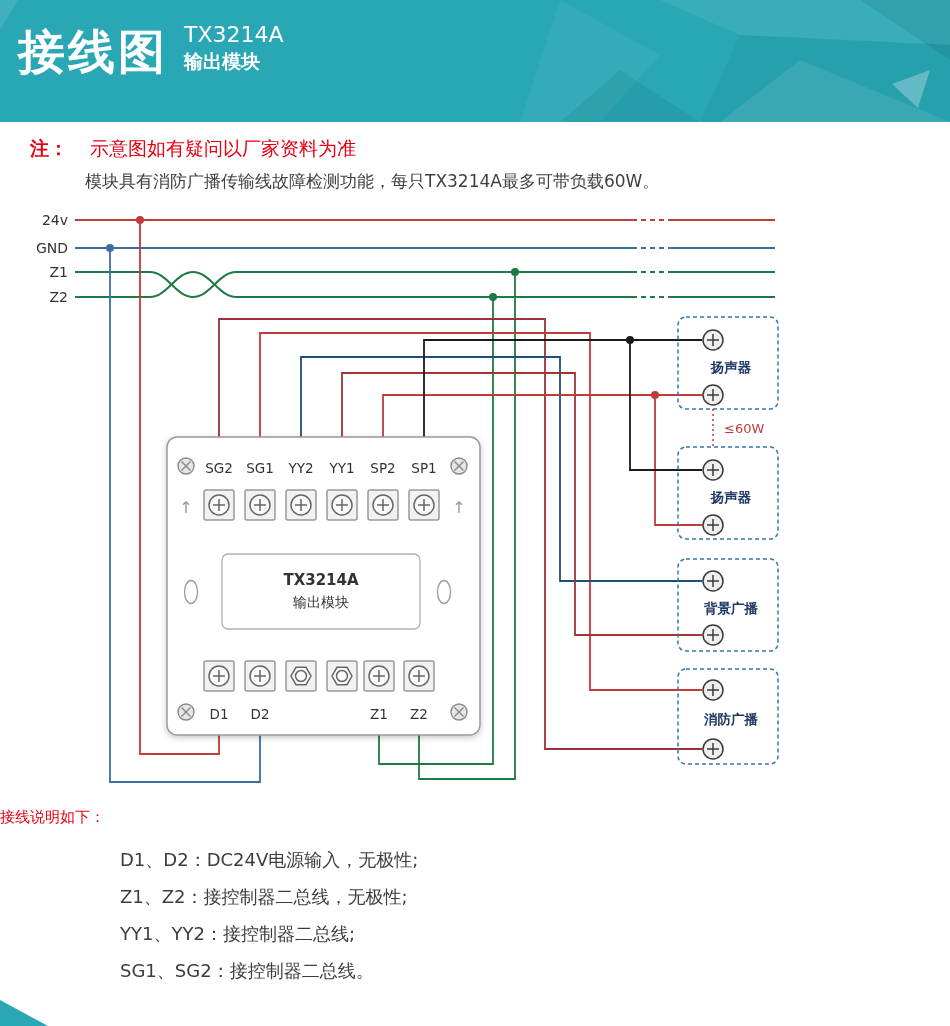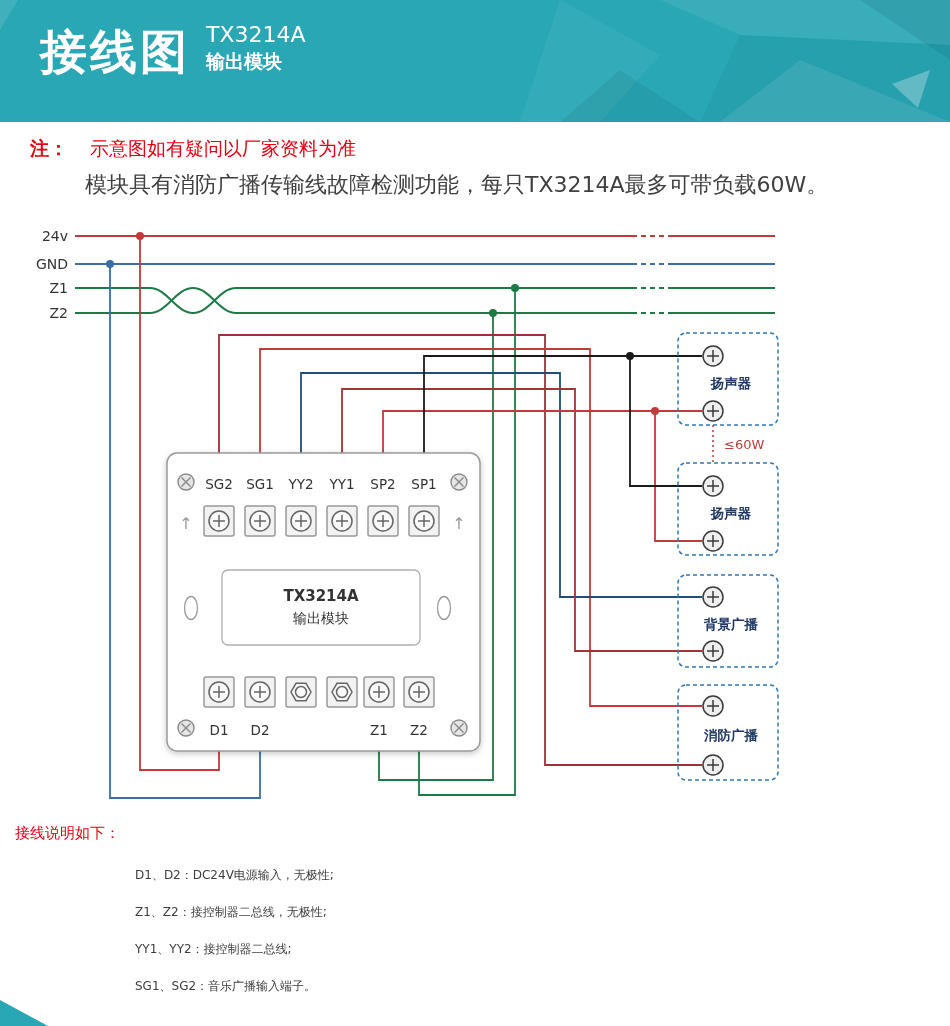--- a/index.html
+++ b/index.html
@@ -8,41 +8,41 @@
     background:#ffffff;
     font-family:"DejaVu Sans","Liberation Sans",sans-serif;
     -webkit-font-smoothing:antialiased;
   }
   
   .header{
     position:relative;width:950px;height:122px;background:#2AA7B5;overflow:hidden;
   }
   .header-deco{position:absolute;top:0;left:0;width:100%;height:100%;}
   .title-wrap{
-    position:absolute;left:40px;top:22px;display:flex;align-items:flex-end;gap:16px;
+    position:absolute;left:18px;top:22px;display:flex;align-items:flex-end;gap:16px;
     color:#ffffff;z-index:2;
   }
   .main-title{font-size:47px;font-weight:bold;letter-spacing:3px;line-height:1;}
   .sub-wrap{display:flex;flex-direction:column;gap:4px;padding-bottom:2px;}
   .model{font-size:22px;font-weight:500;line-height:1.15;}
   .subtitle{font-size:19px;font-weight:bold;line-height:1.15;}
   
   .notes{padding:14px 0 0 30px;}
   .note-line1{display:flex;gap:22px;font-size:19px;color:#E60012;}
   .note-label{font-weight:bold;}
   .note-warning{font-weight:500;text-align:center;}
-  .note-line2{margin:8px 0 17px 55px;font-size:22px;color:#404040;}
+  .note-line2{margin:8px 0 8px 55px;font-size:17px;color:#404040;}
   
   .diagram{display:block;margin-top:2px;}
   svg text{font-family:"DejaVu Sans","Liberation Sans",sans-serif;}
   
-  .instructions{padding-left:15px;margin-top:2px;}
+  .instructions{margin-top:2px;}
   .instr-title{color:#E60012;font-size:15px;margin-bottom:14px;}
   .instr-items{margin-left:120px;}
-  .instr-item{font-size:12px;color:#3d3d3d;line-height:37px;}
+  .instr-item{font-size:18px;color:#3d3d3d;line-height:37px;}
   
   .corner-wedge{
     position:absolute;left:0;bottom:0;width:0;height:0;
     border-bottom:26px solid #2AA7B5;border-right:48px solid transparent;
   }
 </style>
 </head>
 <body>
 
 <div class="header">
@@ -318,17 +318,17 @@
     <text x="724" y="232" fill="#C23B3B" font-size="13">≤60W</text>
   </g>
 </svg>
 
 <div class="instructions">
   <div class="instr-title">接线说明如下：</div>
   <div class="instr-items">
     <div class="instr-item">D1、D2：DC24V电源输入，无极性;</div>
     <div class="instr-item">Z1、Z2：接控制器二总线，无极性;</div>
     <div class="instr-item">YY1、YY2：接控制器二总线;</div>
-    <div class="instr-item">SG1、SG2：音乐广播输入端子。</div>
+    <div class="instr-item">SG1、SG2：接控制器二总线。</div>
   </div>
 </div>
 
 <div class="corner-wedge"></div>
 
 </body></html>

